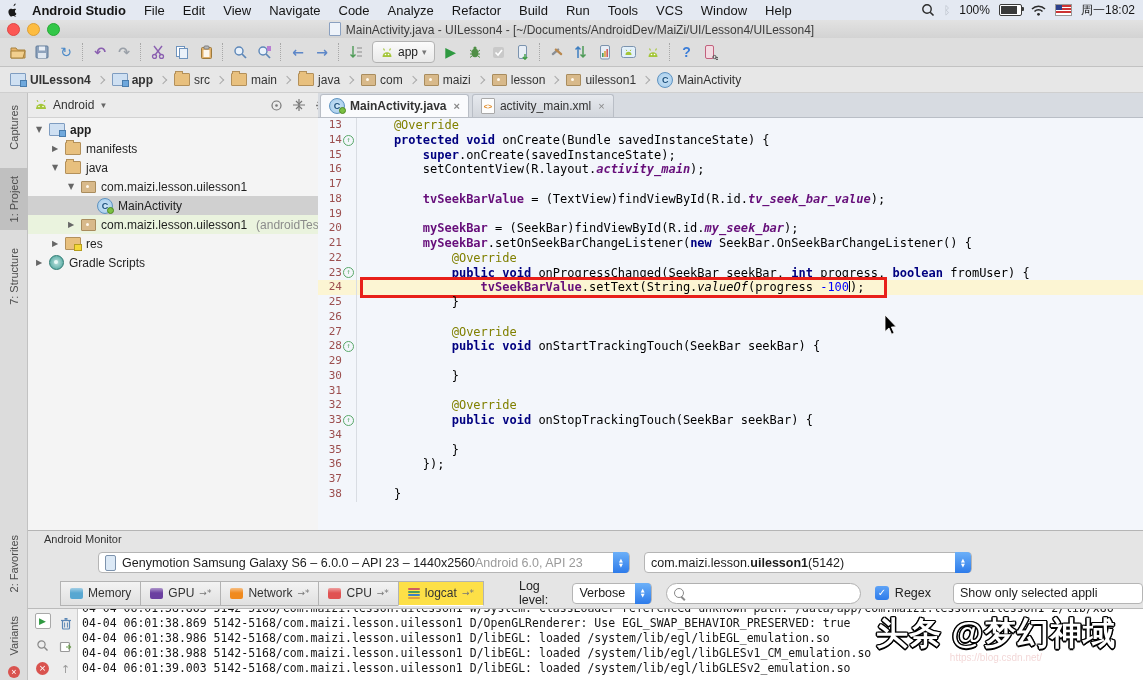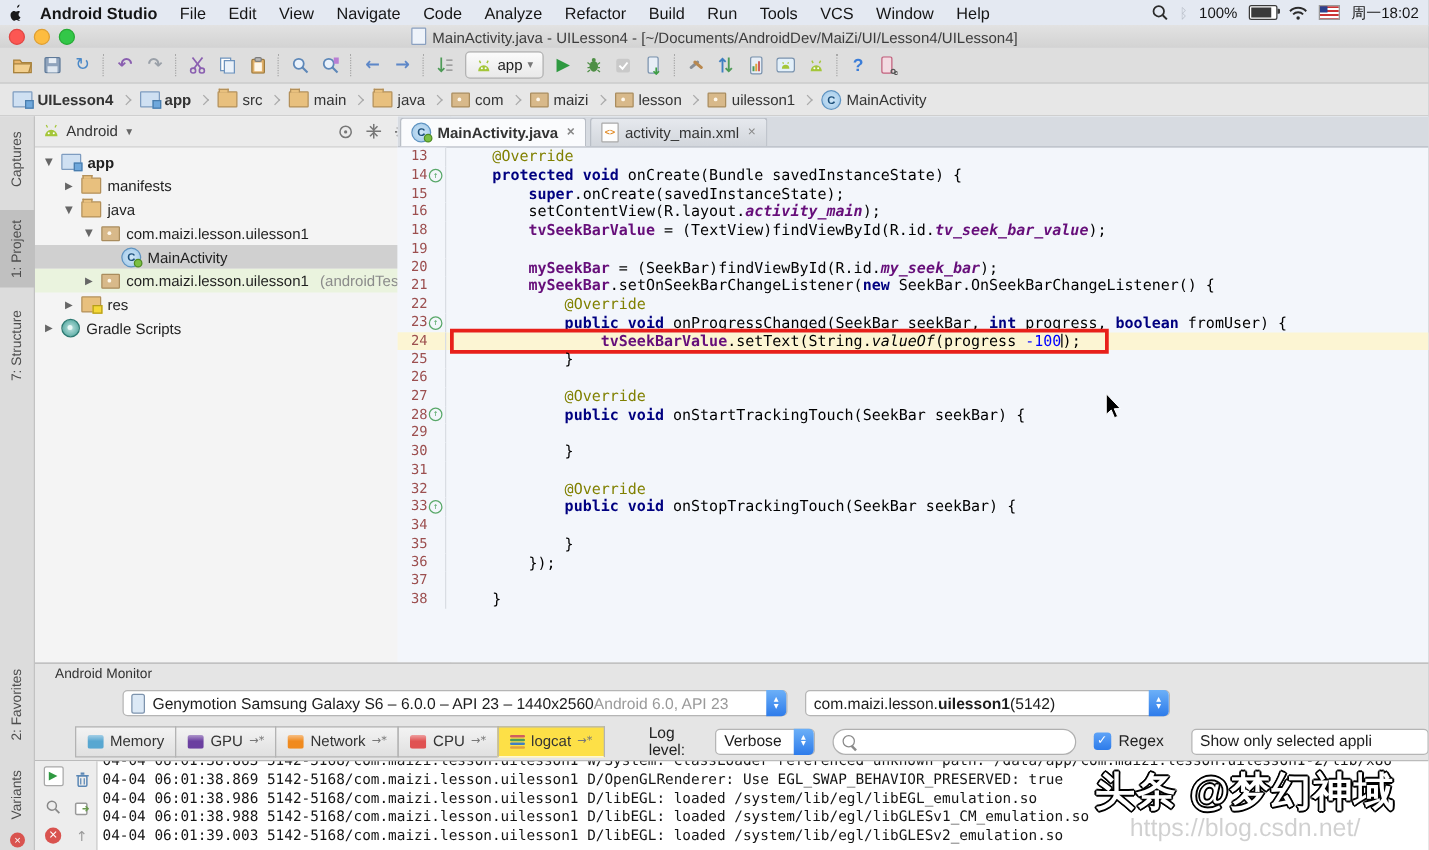--- a/index.html
+++ b/index.html
@@ -144,21 +144,21 @@
   .lt-col{display:flex;flex-direction:column;gap:9px;align-items:center;width:17px;}
   .lt-ico{width:14px;height:14px;display:flex;align-items:center;justify-content:center;font-size:11px;font-family:"DejaVu Sans",sans-serif;}
   #log-text{flex:1;overflow:hidden;font-family:"DejaVu Sans Mono","Liberation Mono",monospace;font-size:11.5px;
     line-height:15px;color:#151515;white-space:pre;padding-left:4px;}
   #log-text .clip{margin-top:-8px;display:block;}
 
   
   #watermark{right:2px;top:612px;width:290px;text-align:center;pointer-events:none;}
   #wm-main{font-size:32px;font-weight:bold;color:#fff;letter-spacing:1px;
     text-shadow:-1.5px 0 #000,1.5px 0 #000,0 -1.5px #000,0 1.5px #000,-1px -1px #000,1px 1px #000,-1px 1px #000,1px -1px #000;}
-  #wm-sub{font-size:20px;color:#000000;opacity:0.18;margin-top:-4px;}
+  #wm-sub{font-size:10px;color:#b91c1c;opacity:0.18;margin-top:-4px;}
 
   #mouse-cursor{left:884px;top:315px;}
 </style>
 </head>
 <body>
 
 <div id="screen">
 
   <div id="menubar" class="abs">
     <span id="apple">
@@ -590,20 +590,27 @@
         </div>
         <div class="codeline">
           <span class="gut">
             <span class="lnum">16</span>
             <span class="gico"></span>
           </span>
           <span class="tokens" style="padding-left: 8ch;"><span class="tp">setContentView(R.layout.</span><span class="ti">activity_main</span><span class="tp">);</span></span>
         </div>
         <div class="codeline">
           <span class="gut">
+            <span class="lnum">17</span>
+            <span class="gico"></span>
+          </span>
+          <span class="tokens" style="padding-left: 0ch;"></span>
+        </div>
+        <div class="codeline">
+          <span class="gut">
             <span class="lnum">18</span>
             <span class="gico"></span>
           </span>
           <span class="tokens" style="padding-left: 8ch;"><span class="tf">tvSeekBarValue</span><span class="tp"> = (TextView)findViewById(R.id.</span><span class="ti">tv_seek_bar_value</span><span class="tp">);</span></span>
         </div>
         <div class="codeline">
           <span class="gut">
             <span class="lnum">19</span>
             <span class="gico"></span>
           </span>
@@ -756,21 +763,21 @@
     <div id="mon-controls">
       <div class="combo" style="width:532px;">
         <span class="phone-ico"></span>
         <span>Genymotion Samsung Galaxy S6 – 6.0.0 – API 23 – 1440x2560</span>
           <span class="gray"> Android 6.0, API 23</span>
         <span class="stepper">
             <span>▲</span>
             <span>▼</span>
           </span>
       </div>
-      <div class="combo" style="width:292px;">
+      <div class="combo" style="width:328px;">
         <span>com.maizi.lesson.</span>
           <b>uilesson1</b>
           <span> (5142)</span>
         <span class="stepper">
             <span>▲</span>
             <span>▼</span>
           </span>
       </div>
     </div>
     <div id="mon-tabs">

